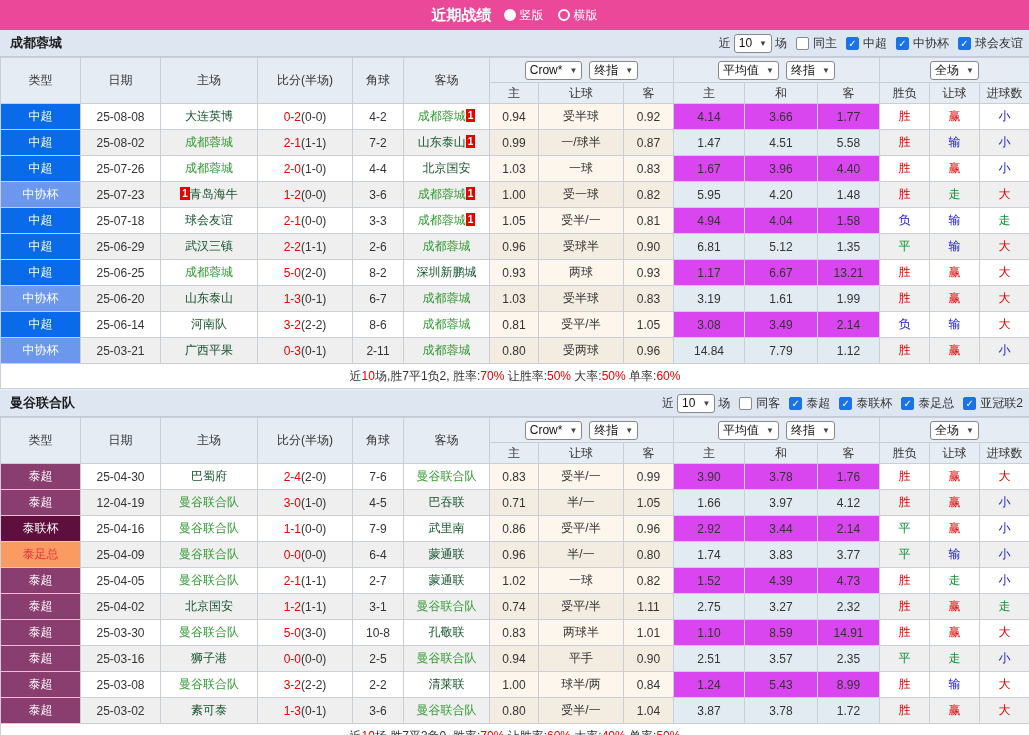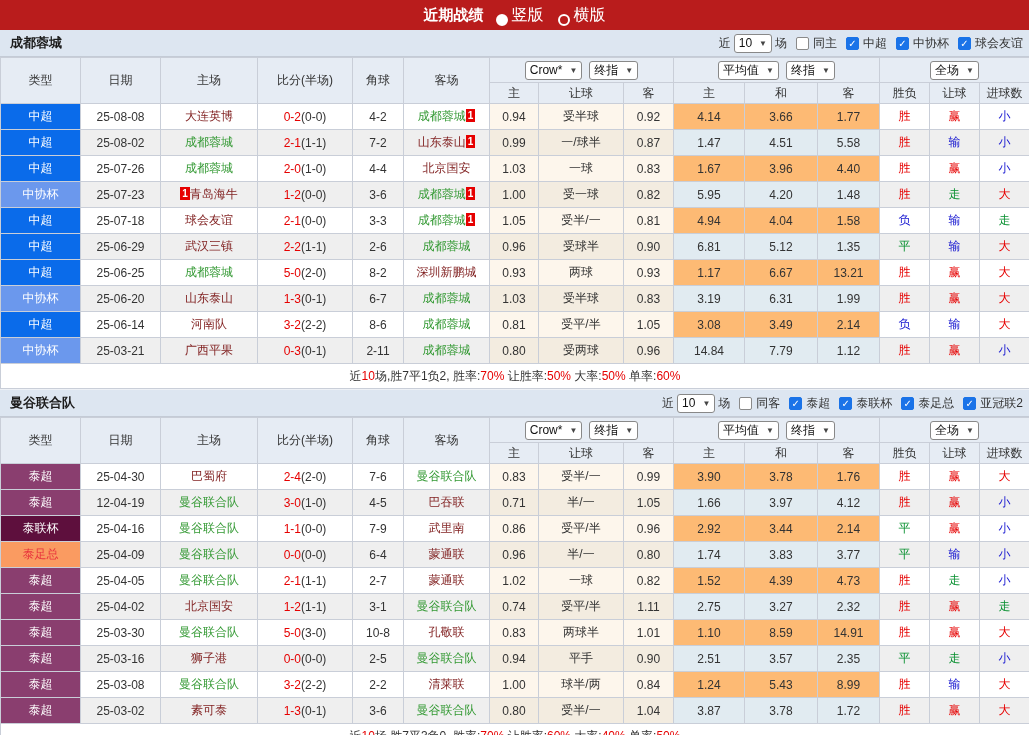--- a/index.html
+++ b/index.html
@@ -2,26 +2,26 @@
 <html><head>
 <meta charset="utf-8">
 <style>
   html,body{margin:0;padding:0;}
   body{
     width:1029px;height:735px;
     font-family:"Liberation Sans","DejaVu Sans",sans-serif;
     font-size:12px;color:#333;background:#eef1f6;overflow:hidden;
   }
   .topbar{
-    height:30px;background:#b91c1c;color:#fff;
+    height:30px;background:#ec4899;color:#fff;
     display:flex;align-items:center;justify-content:center;gap:12px;
   }
   .topbar .title{font-weight:bold;font-size:15px;}
   .radio-group{display:flex;align-items:center;gap:14px;}
-  .radio{display:flex;align-items:flex-end;gap:4px;cursor:pointer;font-size:16px;}
+  .radio{display:flex;align-items:center;gap:4px;cursor:pointer;font-size:12px;}
   .radio-circle{width:12px;height:12px;border-radius:50%;border:2px solid #fff;box-sizing:border-box;background:transparent;}
   .radio-circle.sel{background:#fff;}
   .section-header{
     height:27px;background:#dde6f1;border-bottom:1px solid #c4cbd6;
     display:flex;align-items:center;padding:0 6px;box-sizing:border-box;
   }
   .team-name{font-weight:bold;font-size:13px;color:#1b1b1b;padding-left:4px;}
   .filter{margin-left:auto;display:flex;align-items:center;gap:3px;}
   .selectbox{
     background:#fff;border:1px solid #888;border-radius:3px;
@@ -38,24 +38,24 @@
   table{border-collapse:collapse;table-layout:fixed;width:1029px;background:#fff;}
   th,td{border:1px solid #c9ced8;text-align:center;white-space:nowrap;overflow:hidden;padding:0;}
   thead th{background:#e6ecf4;font-weight:normal;color:#333;}
   thead tr.group th{height:24px;}
   thead tr.cols th{height:20px;}
   .hdr-selects{display:flex;justify-content:center;gap:7px;align-items:center;}
   tbody tr{height:26px;}
   tbody tr.even td{background:#efefef;}
   td.odds{background:#fdf6ec;text-align:center;}
   tr.even td.odds{background:#f3ece0;}
-  td.avg{background:#fdba74;}
+  td.avg{background:#d946ef;}
   tr.even td.avg{background:#e1ebf1;}
   .team-green{color:#339933;}
-  .team-black{color:#7f1d1d;}
+  .team-black{color:#14532d;}
   .badge{
     display:inline-block;background:#e60000;color:#fff;font-size:10px;font-weight:bold;
     line-height:13px;padding:0 2px;vertical-align:1px;
   }
   .sc{color:#e60000;}
   .ht{color:#333;}
   .res-red{color:#e60000;}
   .res-blue{color:#1515d0;}
   .res-green{color:#089030;}
   tfoot td{height:24px;background:#fff;font-size:12px;}
@@ -296,21 +296,21 @@
             <td style="background:#6b98ed;color:#ffffff;">中协杯</td>
             <td>25-06-20</td>
             <td><span class="team-black">山东泰山</span></td>
             <td><span class="sc">1-3</span><span class="ht">(0-1)</span></td>
             <td>6-7</td>
             <td><span class="team-green">成都蓉城</span></td>
             <td class="odds">1.03</td>
             <td class="odds">受半球</td>
             <td class="odds">0.83</td>
             <td class="avg">3.19</td>
-            <td class="avg">6.31</td>
+            <td class="avg">1.61</td>
             <td class="avg">1.99</td>
             <td class="res-red">胜</td>
             <td class="res-red">赢</td>
             <td class="res-red">大</td>
           </tr>
           <tr class="odd">
             <td style="background:#0a6bea;color:#ffffff;">中超</td>
             <td>25-06-14</td>
             <td><span class="team-black">河南队</span></td>
             <td><span class="sc">3-2</span><span class="ht">(2-2)</span></td>

